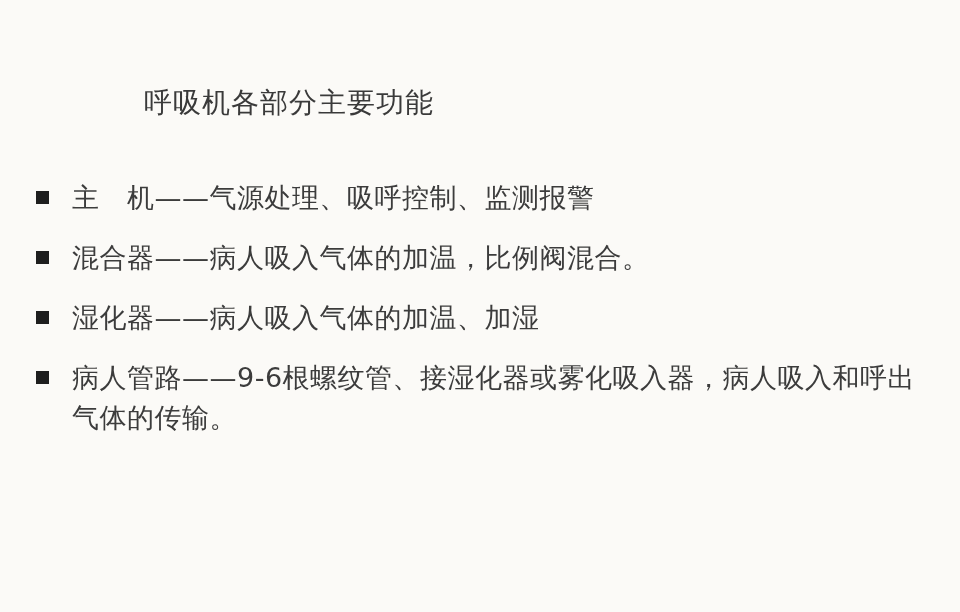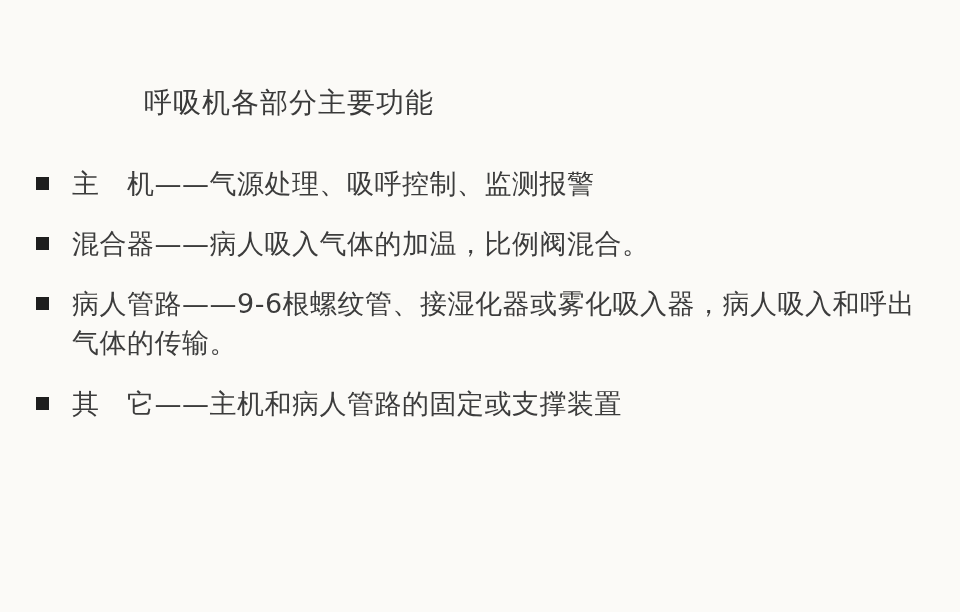--- a/index.html
+++ b/index.html
@@ -16,21 +16,21 @@
     padding: 84px 44px 0 30px;
   }
   .slide-title {
     font-size: 28px;
     font-weight: 400;
     letter-spacing: 1px;
     margin-left: 114px;
     color: #3a3a3a;
   }
   .bullet-list {
-    margin-top: 42px;
+    margin-top: 56px;
   }
   .bullet-item {
     display: flex;
     align-items: flex-start;
     margin-bottom: 21px;
     font-size: 27px;
     line-height: 1.45;
   }
   .bullet-marker {
     flex: 0 0 auto;
@@ -58,26 +58,26 @@
     <div class="bullet-item">
       <span class="bullet-marker" style="background: rgb(30, 30, 30);"></span>
       <span class="bullet-text">主　机——气源处理、吸呼控制、监测报警</span>
     </div>
 
     <div class="bullet-item">
       <span class="bullet-marker" style="background: rgb(30, 30, 30);"></span>
       <span class="bullet-text">混合器——病人吸入气体的加温，比例阀混合。</span>
     </div>
 
+    <div class="bullet-item">
+      <span class="bullet-marker" style="background: rgb(30, 30, 30);"></span>
+      <span class="bullet-text">湿化器——病人吸入气体的加温、加湿</span>
+    </div>
 
     <div class="bullet-item">
       <span class="bullet-marker" style="background: rgb(30, 30, 30);"></span>
       <span class="bullet-text">病人管路——9-6根螺纹管、接湿化器或雾化吸入器，病人吸入和呼出气体的传输。</span>
     </div>
 
 
-    <div class="bullet-item">
-      <span class="bullet-marker" style="background: rgb(30, 30, 30);"></span>
-      <span class="bullet-text">其　它——主机和病人管路的固定或支撑装置</span>
-    </div>
 
   </div>
 </div>
 
 </body></html>

